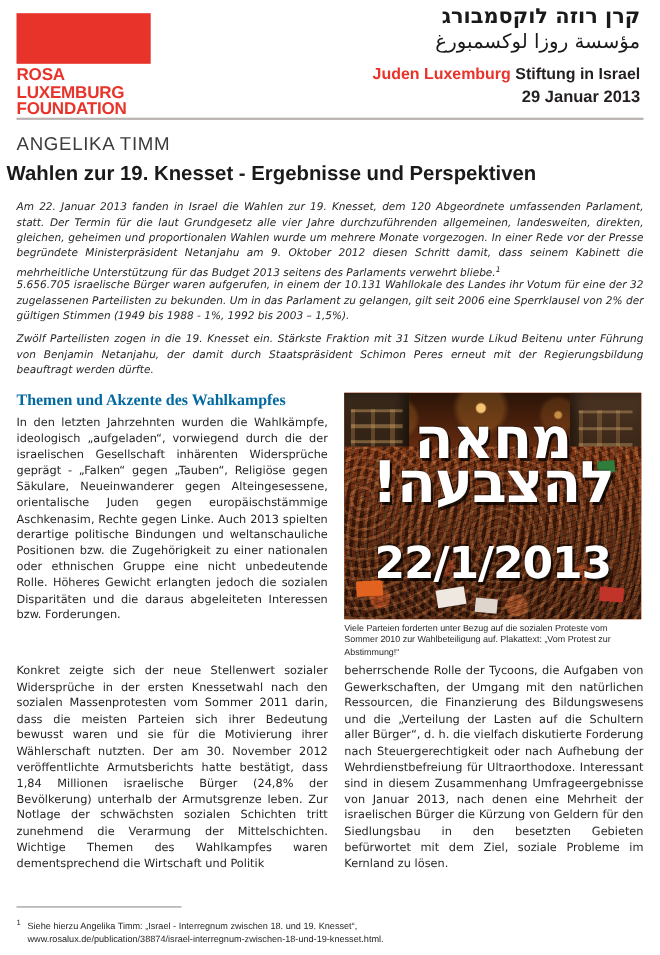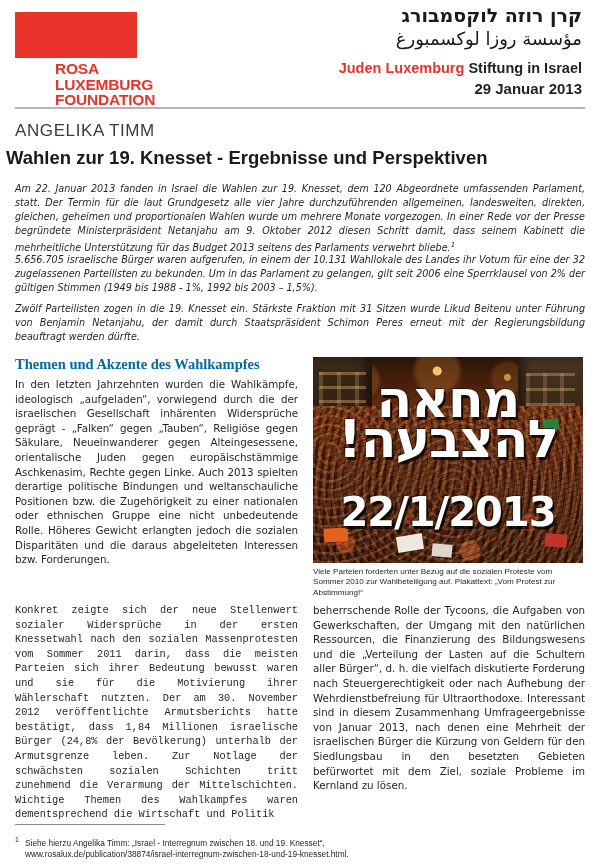--- a/index.html
+++ b/index.html
@@ -43,21 +43,20 @@
     background: #e8332a;
   }
   .logo-words {
     margin-top: 3px;
     font-family: "Liberation Sans", sans-serif;
     font-weight: bold;
     font-size: 15.5px;
     line-height: 15.5px;
     letter-spacing: -0.2px;
     color: #e8332a;
-    margin-left: 40px;
   }
   .logo-words div { display: block; white-space: nowrap; }
 
   .header-right {
     position: absolute;
     right: 18px;
     top: 4px;
     text-align: right;
     width: 420px;
   }
@@ -168,21 +167,20 @@
   }
   #col-left-top {
     left: 15px;
     top: 377px;
     width: 283px;
   }
   #col-left-bottom {
     left: 15px;
     top: 603px;
     width: 283px;
-    font-family: Liberation Mono, monospace;
   }
   #col-right-bottom {
     left: 313px;
     top: 603px;
     width: 272px;
   }
   .body-col p { margin: 0 0 11px 0; }
   .body-col p:last-child { margin-bottom: 0; }
 
   

